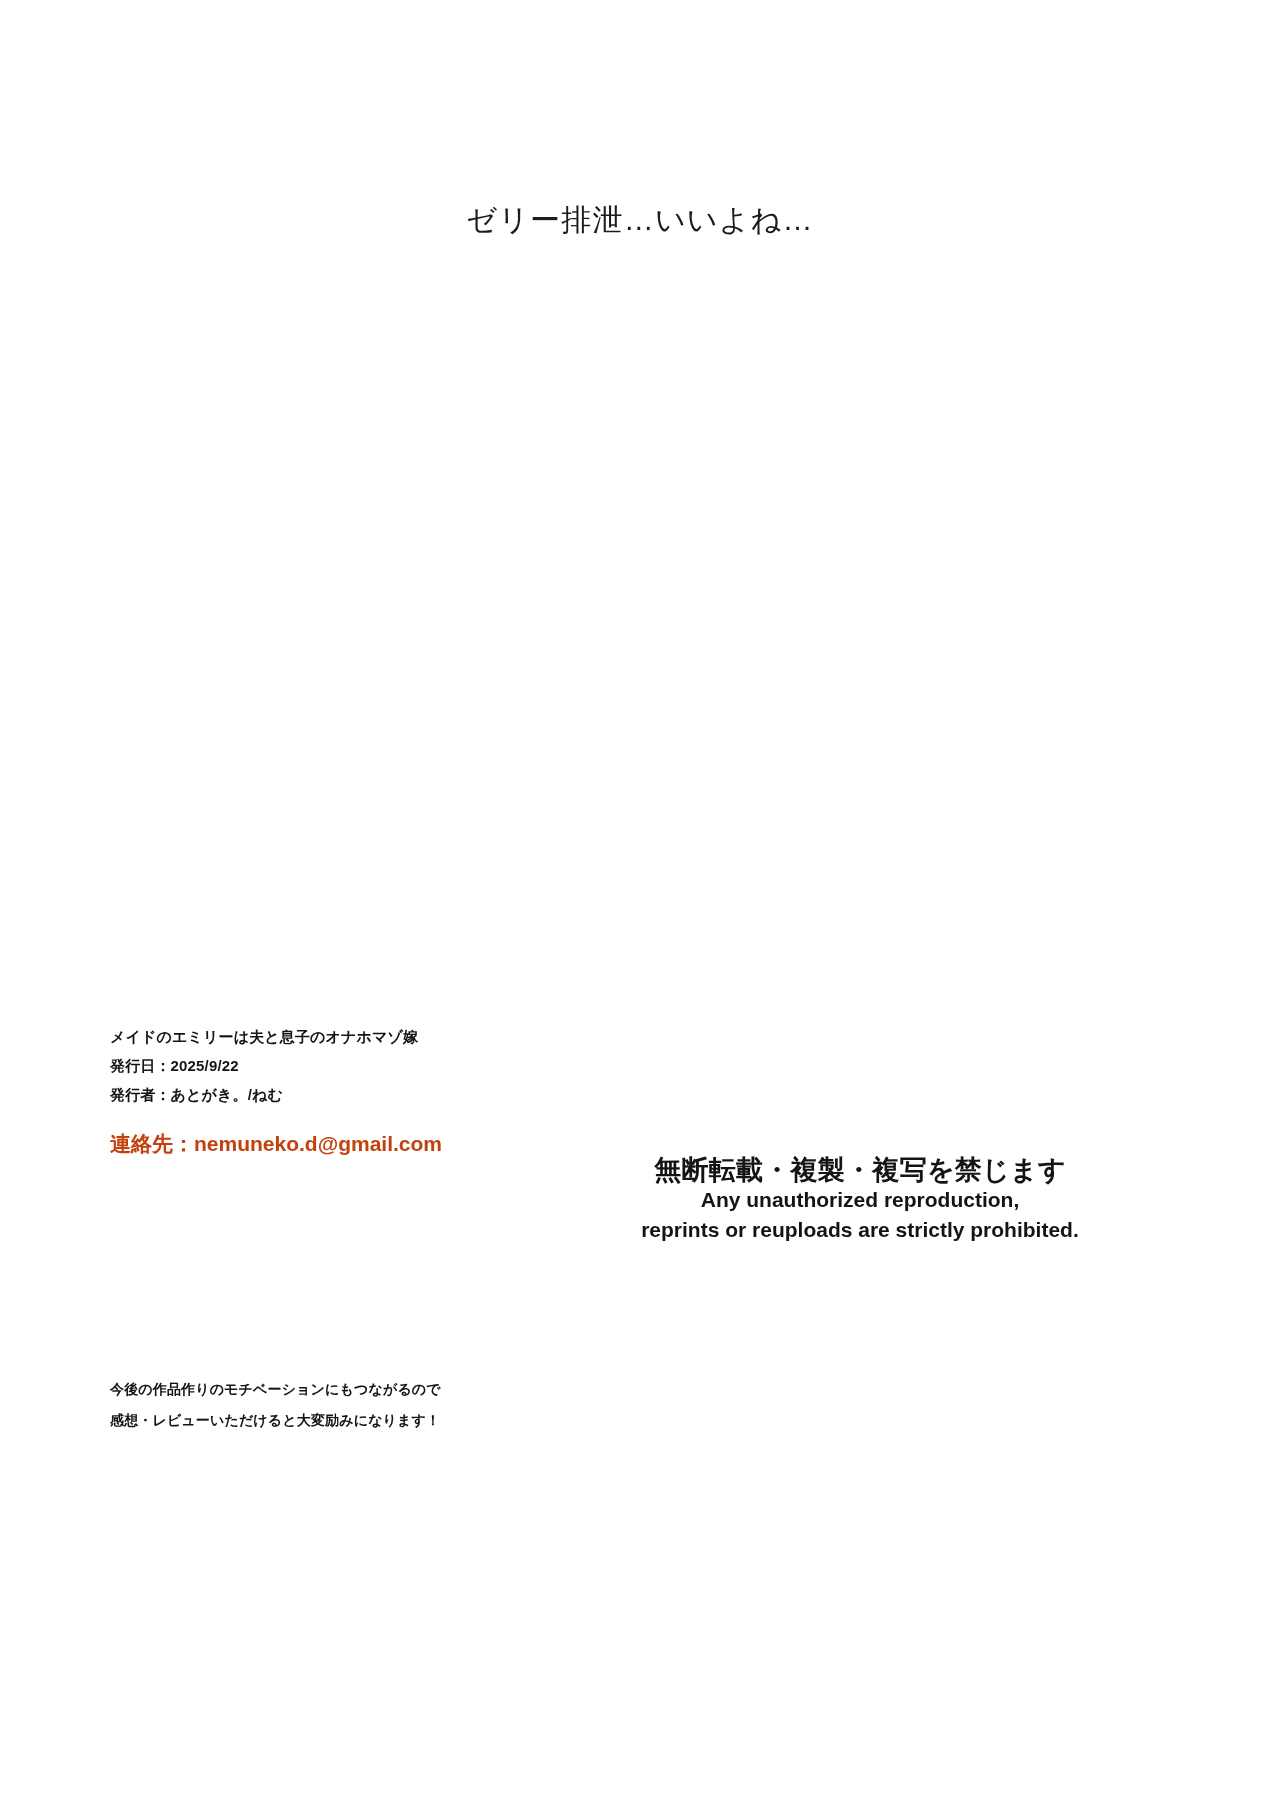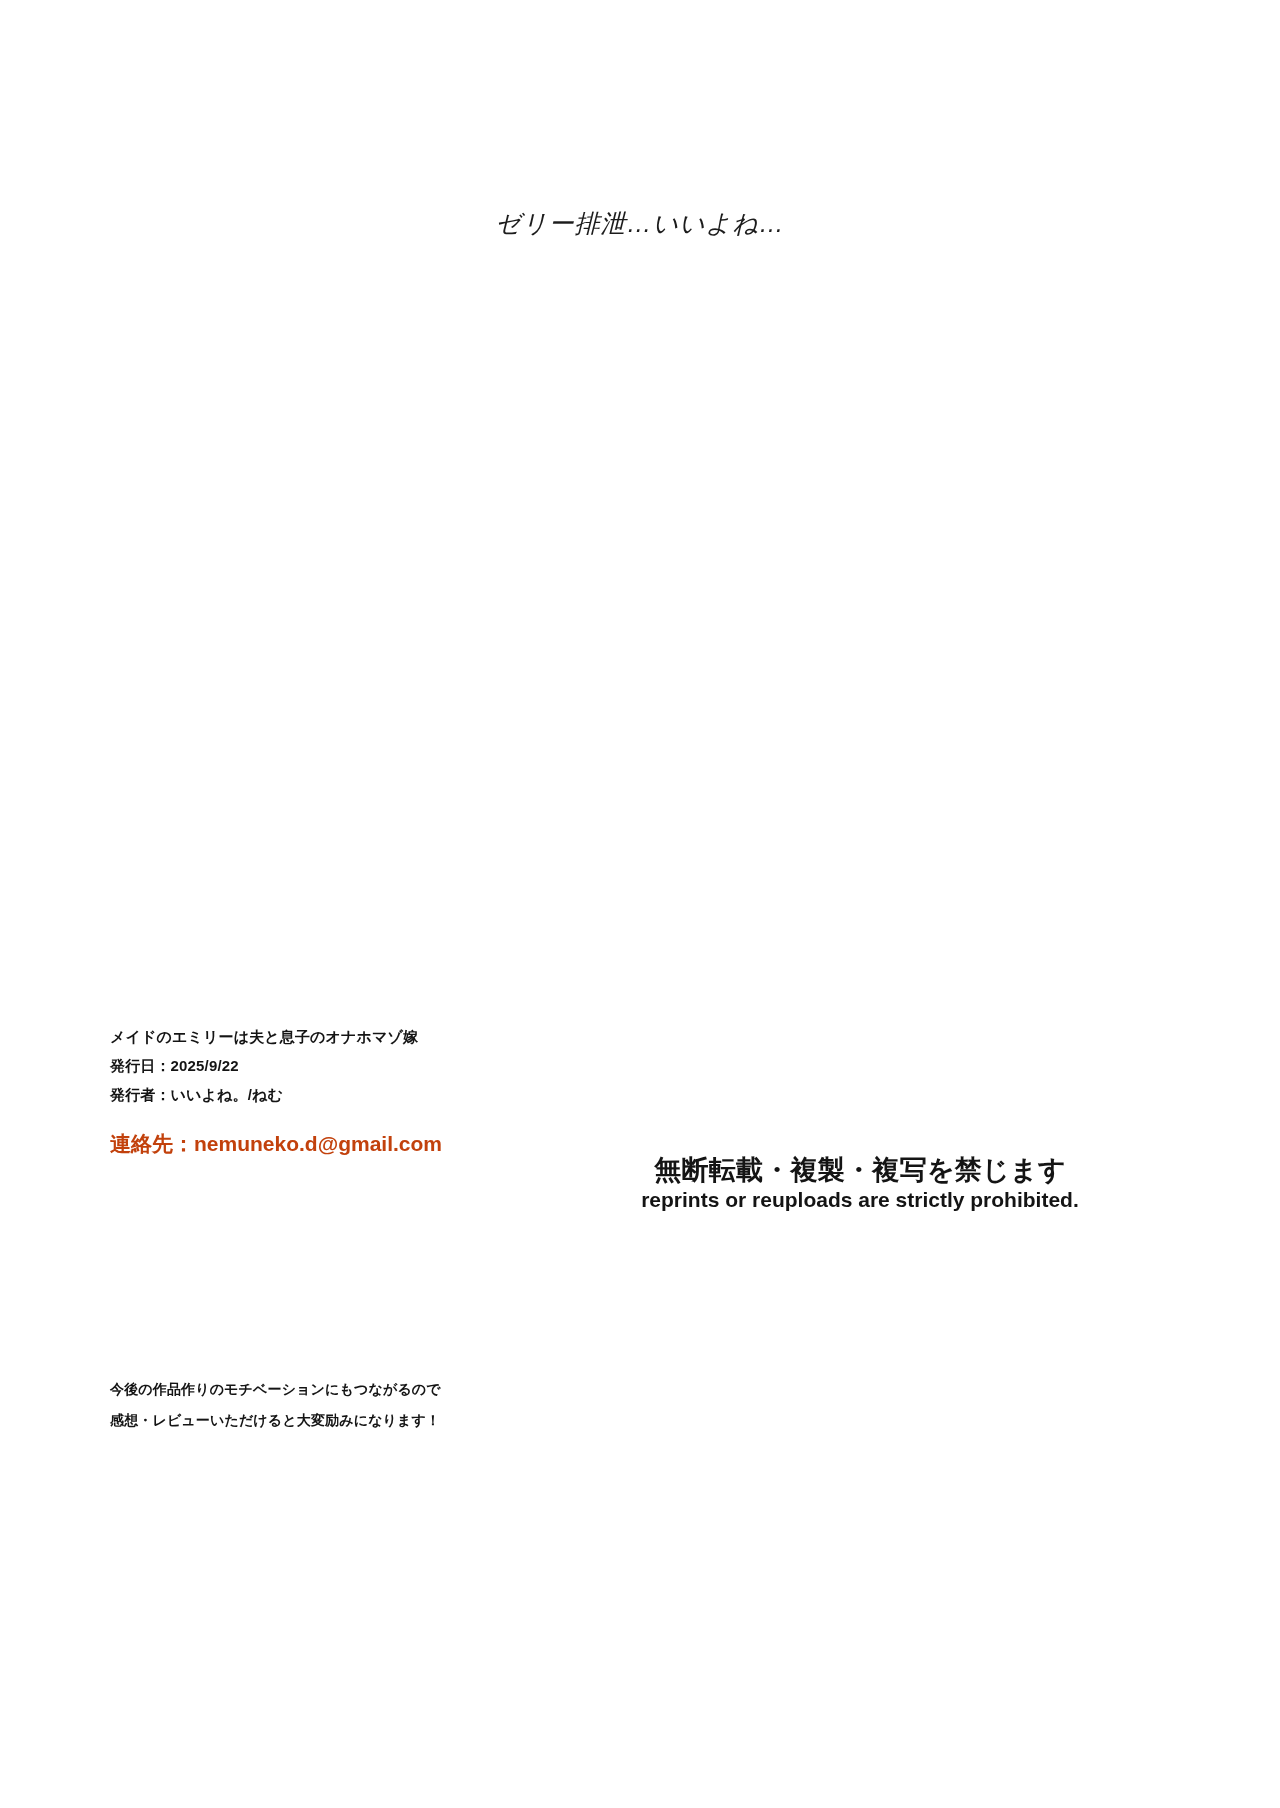--- a/index.html
+++ b/index.html
@@ -27,26 +27,25 @@
     width: 1280px;
     text-align: center;
   }
   .afterword-title {
     font-size: 27px;
     letter-spacing: 0.06em;
     color: #1c1c1c;
     line-height: 1.2;
   }
   .afterword-body {
-    margin-top: 21px;
-    font-size: 25px;
+    margin-top: 14px;
+    font-size: 30px;
     letter-spacing: 0.04em;
     color: #1c1c1c;
     line-height: 1.3;
-    font-style: italic;
   }
 
   
   .colophon {
     position: absolute;
     left: 110px;
     top: 1022px;
     width: 720px;
   }
   .colophon-line {
@@ -117,27 +116,28 @@
 
 <div class="page">
 
   <section class="afterword">
     <div class="afterword-body">ゼリー排泄…いいよね…</div>
   </section>
 
   <section class="colophon">
     <div class="colophon-line">メイドのエミリーは夫と息子のオナホマゾ嫁</div>
     <div class="colophon-line">発行日：2025/9/22</div>
-    <div class="colophon-line">発行者：いいよね。/ねむ</div>
+    <div class="colophon-line">発行者：あとがき。/ねむ</div>
     <div class="colophon-gap"></div>
     <div class="colophon-contact">連絡先：nemuneko.d@gmail.com</div>
   </section>
 
   <section class="notice">
     <div class="notice-jp">無断転載・複製・複写を禁じます</div>
+    <div class="notice-en">Any unauthorized reproduction,</div>
     <div class="notice-en">reprints or reuploads are strictly prohibited.</div>
   </section>
 
   <section class="footer-msg">
     <div>今後の作品作りのモチベーションにもつながるので</div>
     <div>感想・レビューいただけると大変励みになります！</div>
   </section>
 
 </div>
 

